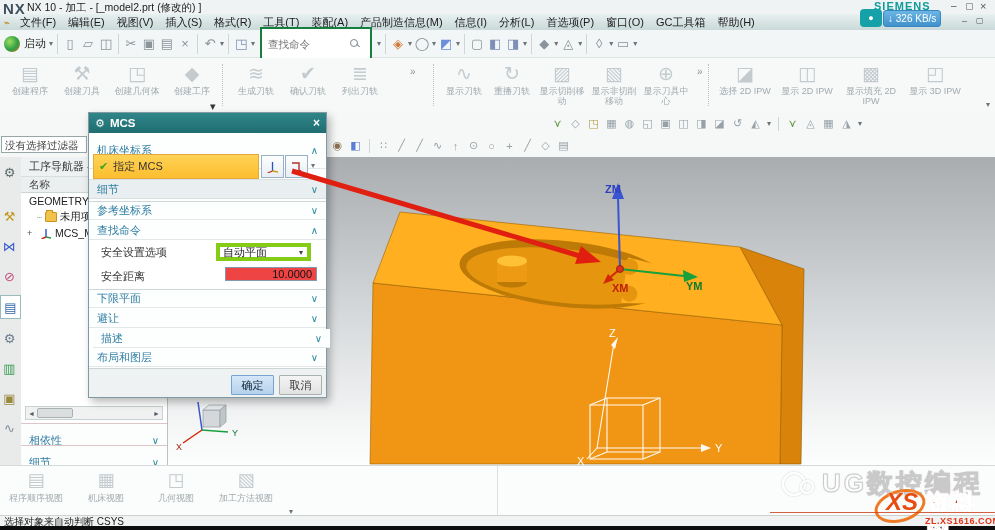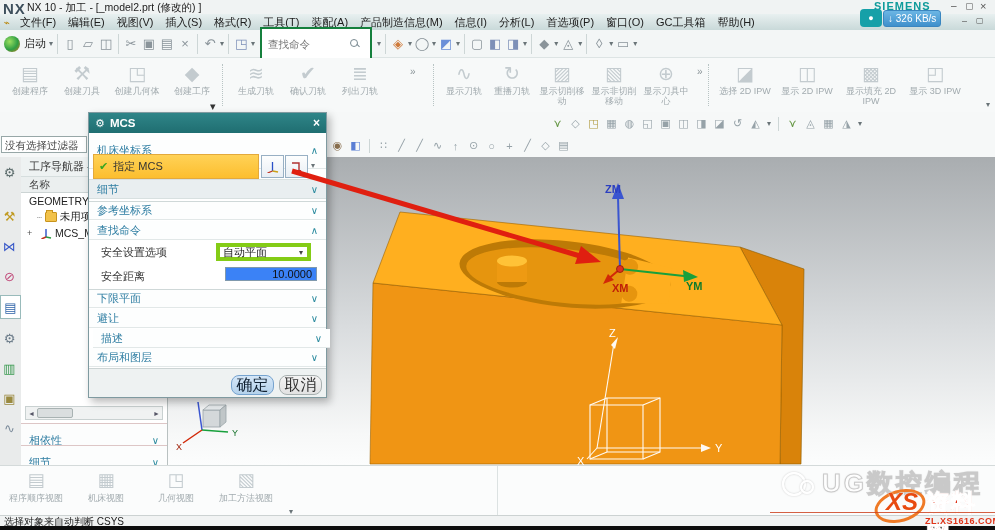--- a/index.html
+++ b/index.html
@@ -49,23 +49,23 @@
              align-items:center;font-size:11.5px;font-weight:bold;padding:0 6px;}
   .dlg-sec{height:19px;display:flex;align-items:center;justify-content:space-between;padding:8px 8px;
            color:#2e7da2;font-size:11px;border-bottom:1px solid #e2e8e8;background:#fdfefe;}
   .chev{color:#2b8a9e;font-size:10px;}
   .dlg-sub{height:20px;background:#e9eef0;border-top:1px solid #d8e0e0;border-bottom:1px solid #d8e0e0;
            display:flex;align-items:center;justify-content:space-between;padding:0 8px;color:#2e7da2;font-size:11px;}
   .fld-label{font-size:11px;color:#333;}
   .combo{position:absolute;left:127px;width:95px;height:18px;border:4px solid #84cc16;background:#fff;
          font-size:11px;color:#222;display:flex;align-items:center;justify-content:space-between;
          padding:0 3px;box-sizing:border-box;}
-  .numinput{position:absolute;left:136px;width:92px;height:14px;border:1px solid #8099ad;background:#3b82f6;
+  .numinput{position:absolute;left:136px;width:92px;height:14px;border:1px solid #8099ad;background:#ef4444;
             font-size:11px;color:#111;text-align:right;padding:0 4px;box-sizing:border-box;font-family:"Liberation Sans","DejaVu Sans",sans-serif;}
-  .btn{height:18px;border-radius:8px;font-size:16px;display:flex;align-items:center;justify-content:center;}
+  .btn{height:18px;border-radius:1px;font-size:11px;display:flex;align-items:center;justify-content:center;}
   .bottombar{left:0;top:465px;width:995px;height:50px;background:#fbfcfc;border-top:1px solid #d4dada;}
   .bbtn{width:56px;display:flex;flex-direction:column;align-items:center;}
   .bbtn .ric{height:24px;font-size:18px;color:#c3cbcf;}
   .bbtn .rlb{font-size:9px;line-height:1.15;color:#a2abaf;text-align:center;}
   .statusbar{left:0;top:515px;width:995px;height:11px;background:#f1f3f3;border-top:1px solid #ccd2d2;
              font-size:10px;color:#1a1a1a;line-height:11px;padding-left:4px;box-sizing:border-box;}
   .blackbar{left:0;top:526px;width:995px;height:4px;background:#0d0d0d;}
   .searchbox{width:112px;height:33px;border:2px solid #15803d;background:#fff;display:flex;align-items:center;
              padding:0 2px 0 4px;box-sizing:border-box;margin:0 4px;}
   .searchbox input{border:none;outline:none;width:80px;font-size:10.5px;color:#555;background:transparent;

